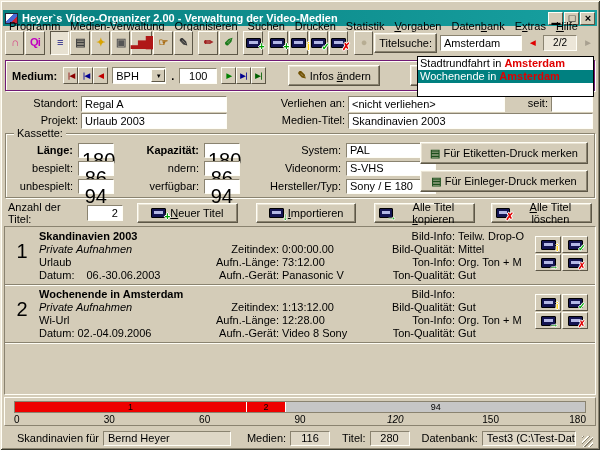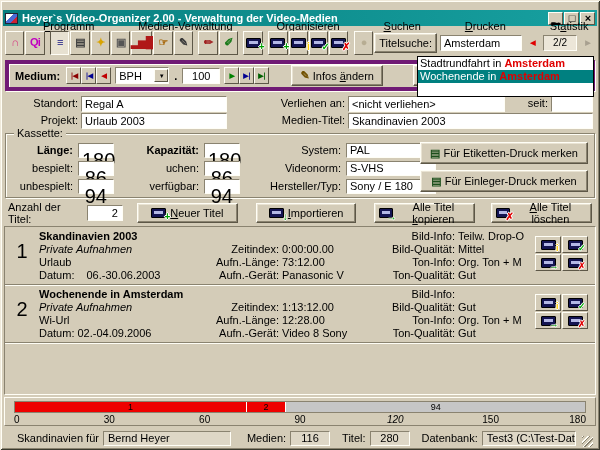--- a/index.html
+++ b/index.html
@@ -12,21 +12,21 @@
   .titlebar{position:absolute;left:3px;top:10px;width:594px;height:16px;
     background:linear-gradient(90deg,#077e7e,#17a0a0);display:flex;align-items:center;padding:0 2px;}
   .appicon{width:13px;height:11px;margin-right:4px;border:1px solid #223;
     background:linear-gradient(135deg,#fff 0 40%,#4a6ad4 40% 70%,#c23 70%);}
   .title{color:#fff;font-weight:bold;font-size:11px;white-space:nowrap;flex:1;}
   .winbtns{display:flex;gap:1px;}
   .wbtn{width:15px;height:13px;padding:0;display:flex;align-items:center;justify-content:center;
     background:#d4ccb8;border:1px solid;border-color:#fffef6 #5d5747 #5d5747 #fffef6;font-size:9px;line-height:1;}
   
   .menubar{position:absolute;left:4px;top:20px;width:592px;height:13px;display:flex;gap:0;}
-  .mi{padding:0 5px;white-space:nowrap;cursor:default;margin-left:34px;}
+  .mi{padding:0 5px;white-space:nowrap;cursor:default;}
   
   .toolbar{position:absolute;left:3px;top:29px;width:594px;height:27px;display:flex;align-items:center;padding:0 2px;}
   .tbtn{width:21px;height:24px;padding:0;margin-right:1px;display:flex;align-items:center;justify-content:center;
     background:#d4ccb8;border:1px solid;border-color:#fffef6 #5d5747 #5d5747 #fffef6;}
   .tbtn.pressed{border-color:#5d5747 #fffef6 #fffef6 #5d5747;background:#e7e1d1;}
   .tsep{width:5px;height:24px;}
   .glyph{display:inline-block;font-size:11px;line-height:1;font-weight:bold;letter-spacing:-1px;white-space:nowrap;}
   .cassette{display:inline-block;width:15px;height:10px;background:#141452;border:1px solid #000;border-radius:1px;position:relative;}
   .cassette::before{content:"";position:absolute;left:2px;top:2px;right:2px;height:3px;background:#cfd4ff;opacity:.85;}
   .cassette .overlay{position:absolute;right:-5px;bottom:-5px;font-size:10px;font-weight:bold;line-height:1;
@@ -40,21 +40,21 @@
     background:#d4ccb8;border:1px solid;border-color:#fffef6 #5d5747 #5d5747 #fffef6;}
   .navbtn .glyph{font-size:7px;}
   .counterbox{width:34px;height:16px;border:1px solid;border-color:#8a8370 #fffef6 #fffef6 #8a8370;
     display:flex;align-items:center;justify-content:center;font-size:10px;background:#ece6d8;}
   
   .dropdown{position:absolute;left:417px;top:56px;width:177px;background:#fff;border:1px solid #000;z-index:9;}
   .drow{height:13px;line-height:13px;padding:0 2px;white-space:nowrap;overflow:hidden;}
   .drow.selected{background:#008080;color:#fff;}
   .redtxt{color:#e00000;font-weight:bold;}
   
-  .medium{position:absolute;left:5px;top:60px;width:590px;height:31px;border:4px solid #701a75;
+  .medium{position:absolute;left:5px;top:60px;width:590px;height:31px;border:1px solid #701a75;
     box-shadow:1px 1px 0 #fffef6,inset 1px 1px 0 #fffef6;display:flex;align-items:center;padding:0 6px;}
   .bold{font-weight:bold;}
   .selbox{width:54px;height:17px;background:#fff;border:1px solid;border-color:#8a8370 #fffef6 #fffef6 #8a8370;
     display:flex;align-items:center;padding-left:3px;}
   .ddbtn{margin-left:auto;width:14px;height:13px;padding:0;background:#d4ccb8;border:1px solid;
     border-color:#fffef6 #5d5747 #5d5747 #fffef6;display:flex;align-items:center;justify-content:center;}
   .ddbtn .glyph{font-size:6px;}
   .numbox{width:38px;height:16px;text-align:center;font-weight:normal;}
   
   .fields{position:absolute;left:0;top:96px;width:600px;height:34px;}
@@ -290,21 +290,21 @@
       <span class="klabel kl1 bold">Länge:</span>
       <div class="inp kbox num">180</div>
       <span class="klabel kl2 bold">Kapazität:</span>
       <div class="inp kbox num">180</div>
       <span class="klabel kl3">System:</span>
       <div class="inp kbox txt">PAL</div>
     </div>
     <div class="krow" style="top:26px;">
       <span class="klabel kl1">bespielt:</span>
       <div class="inp kbox num">86</div>
-      <span class="klabel kl2">uchen:</span>
+      <span class="klabel kl2">ndern:</span>
       <div class="inp kbox num">86</div>
       <span class="klabel kl3">Videonorm:</span>
       <div class="inp kbox txt">S-VHS</div>
     </div>
     <div class="krow" style="top:44px;">
       <span class="klabel kl1">unbespielt:</span>
       <div class="inp kbox num">94</div>
       <span class="klabel kl2">verfügbar:</span>
       <div class="inp kbox num">94</div>
       <span class="klabel kl3">Hersteller/Typ:</span>

